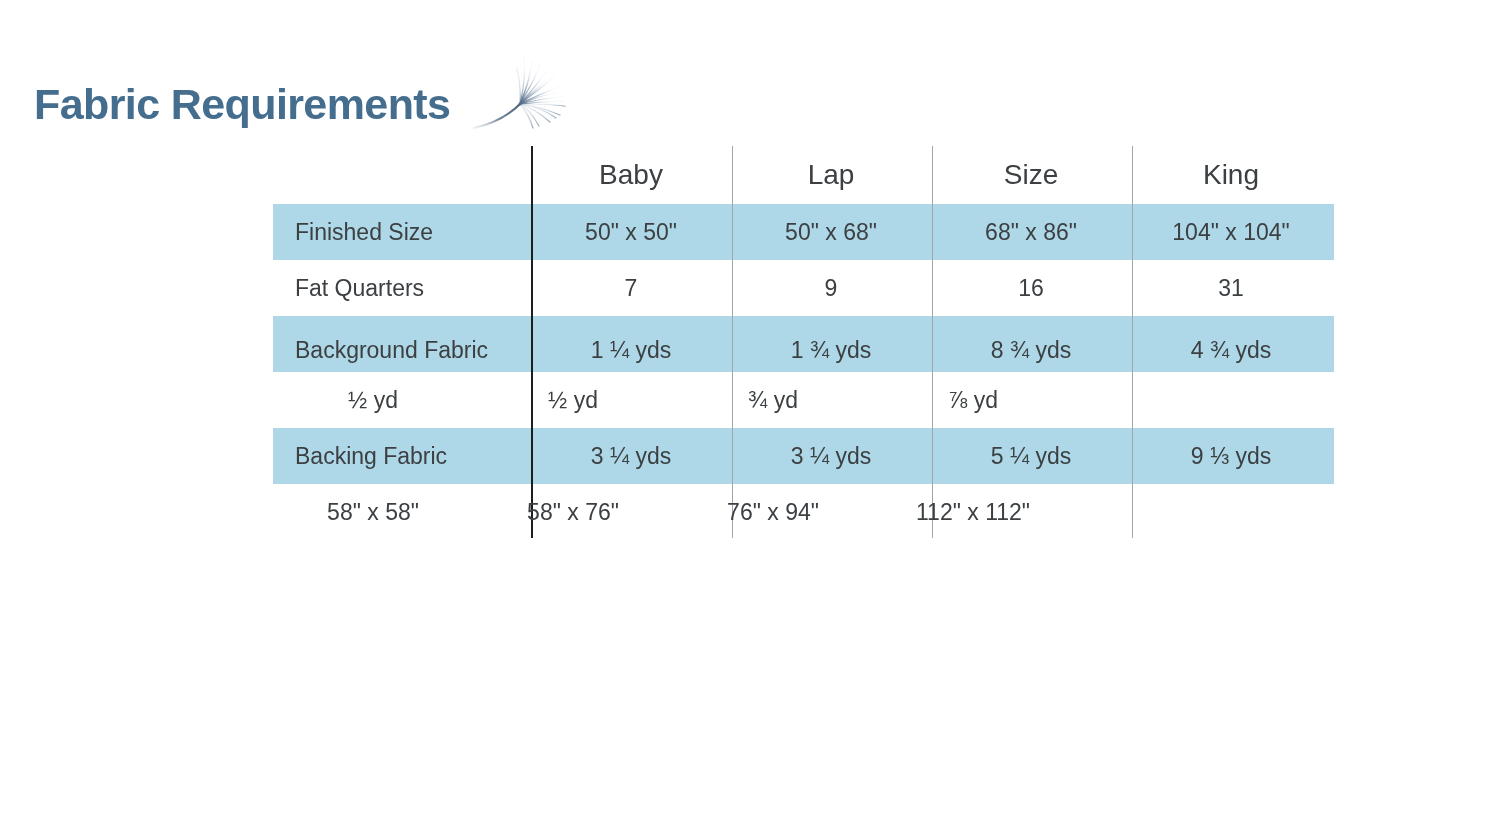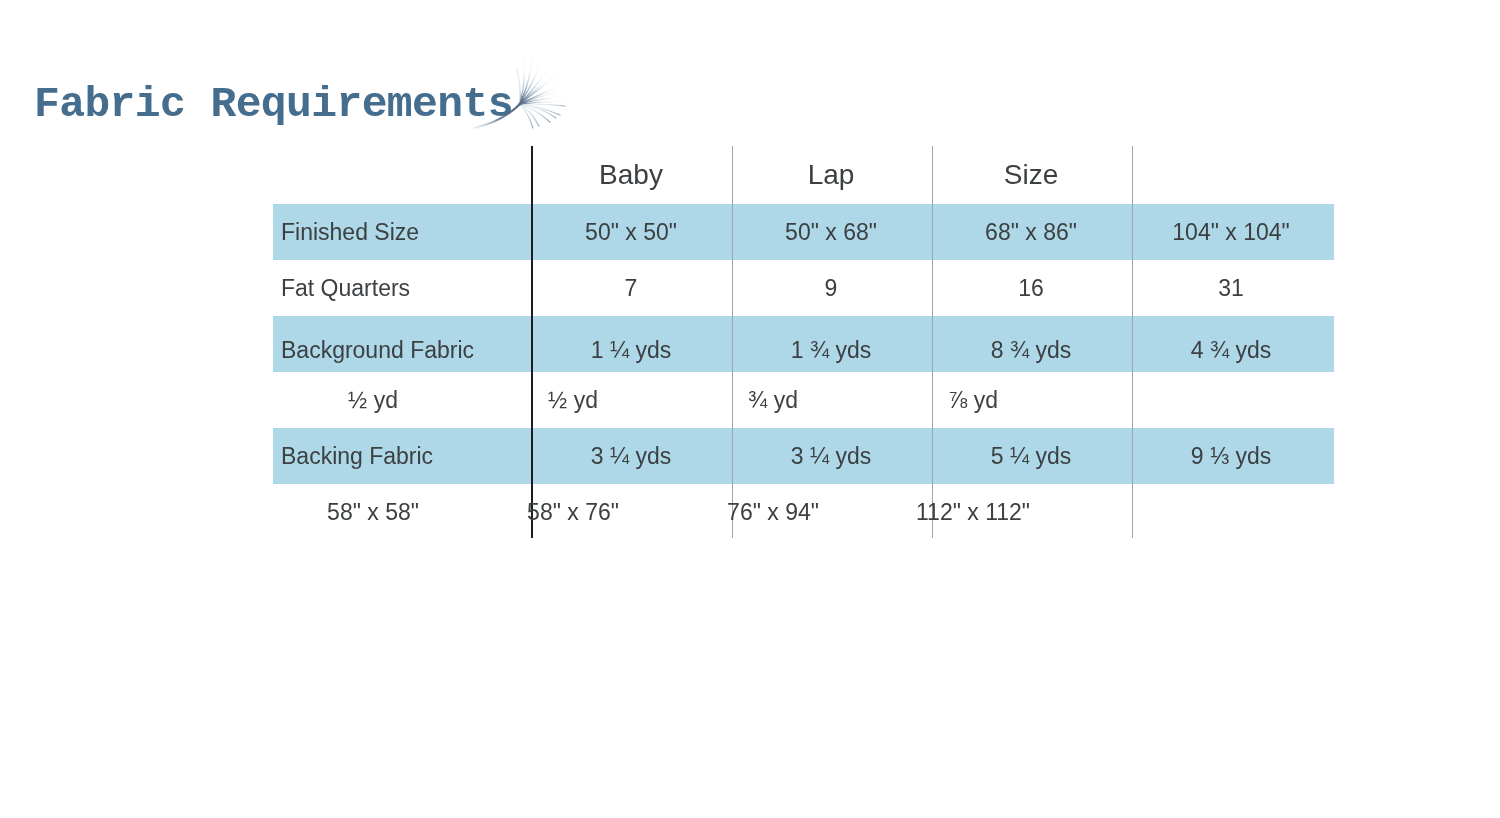--- a/index.html
+++ b/index.html
@@ -25,21 +25,20 @@
     display: flex;
     align-items: center;
   }
   #page-title {
     font-size: 43px;
     font-weight: bold;
     color: #456d8e;
     letter-spacing: -0.6px;
     white-space: nowrap;
     line-height: 1;
-    font-family: Liberation Mono, monospace;
   }
 
   
   #dandelion {
     position: absolute;
     left: 466px;
     top: 48px;
     width: 110px;
     height: 90px;
     pointer-events: none;
@@ -89,21 +88,21 @@
     left: 0;
     width: 1061px;
     height: 56px;
     display: flex;
     align-items: center;
   }
   .tbl-row.header-row { height: 58px; }
 
   .cell-label {
     width: 258px;
-    padding-left: 8px;
+    padding-left: 22px;
     box-sizing: border-box;
     font-size: 23px;
     color: #3c4043;
     text-align: left;
     white-space: nowrap;
   }
   .cell-value {
     width: 200px;
     text-align: center;
     font-size: 23px;
@@ -177,20 +176,21 @@
     <div class="v-rule" style="left:859px"></div>
   </div>
 
   <div class="grid-layer">
 
     <div class="tbl-row header-row" style="top:0px">
       <div class="cell-label header-cell"></div>
       <div class="cell-value header-cell">Baby</div>
       <div class="cell-value header-cell">Lap</div>
       <div class="cell-value header-cell">Size</div>
+      <div class="cell-value header-cell">King</div>
     </div>
 
     <div class="tbl-row" style="top:58px">
       <div class="cell-label">Finished Size</div>
       <div class="cell-value">50" x 50"</div>
       <div class="cell-value">50" x 68"</div>
       <div class="cell-value">68" x 86"</div>
       <div class="cell-value">104" x 104"</div>
     </div>
 

